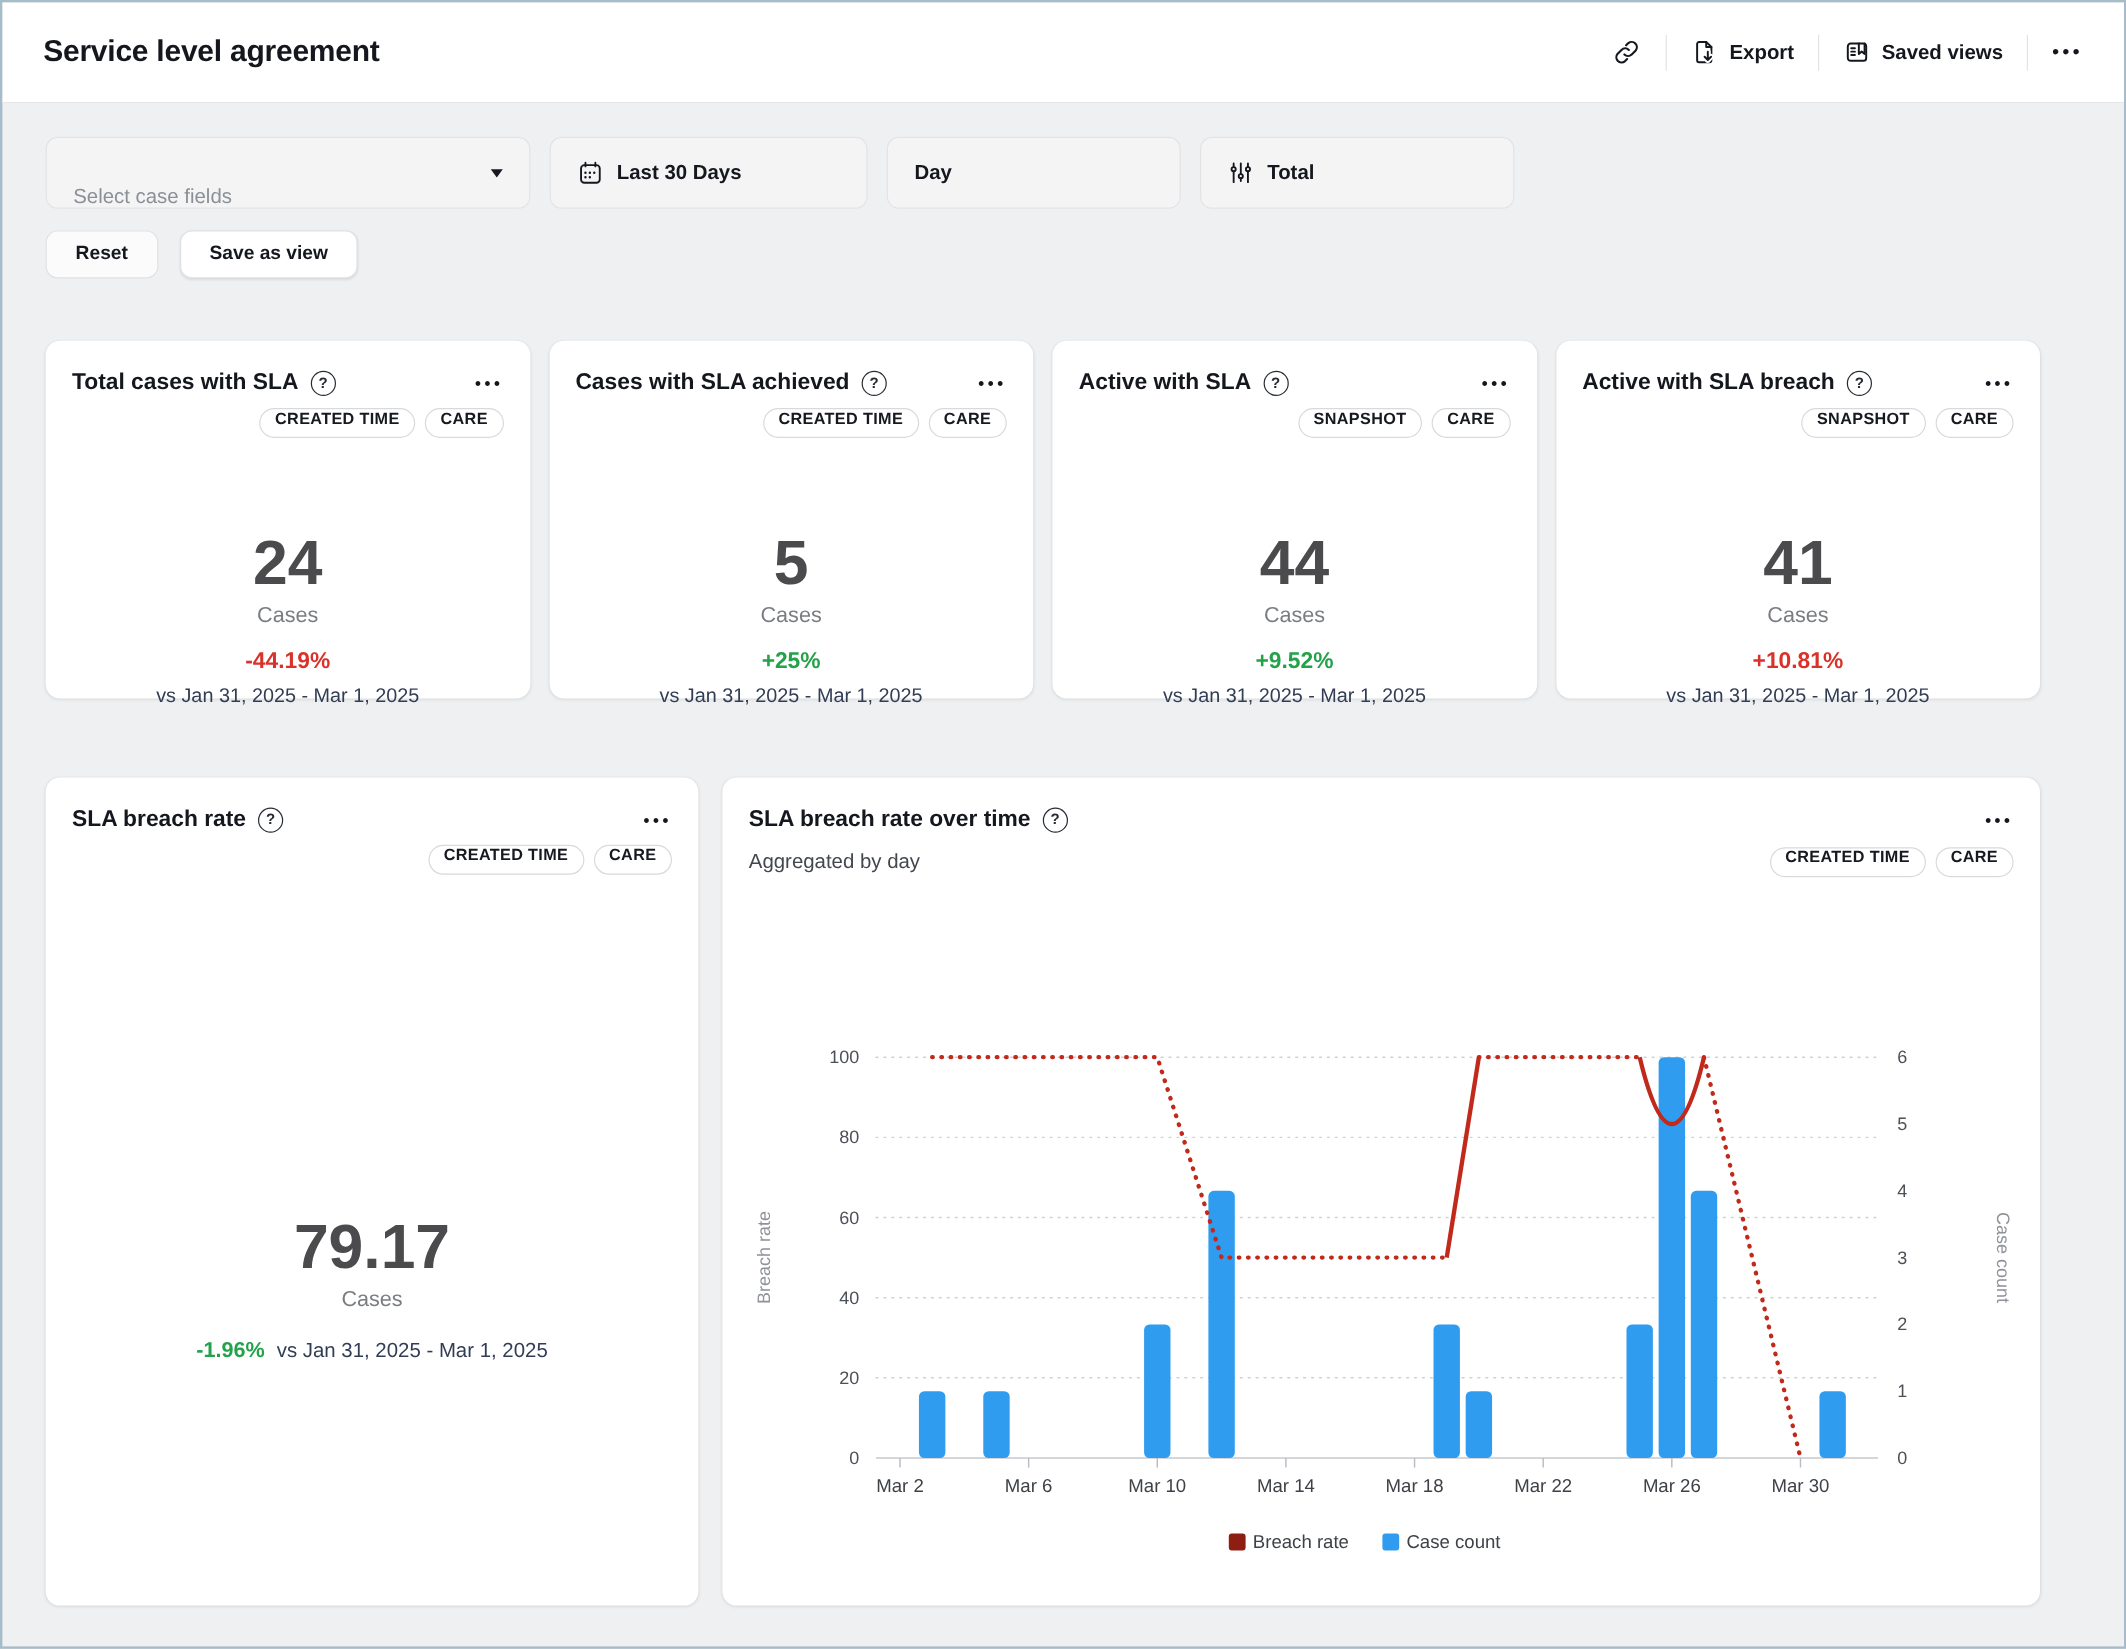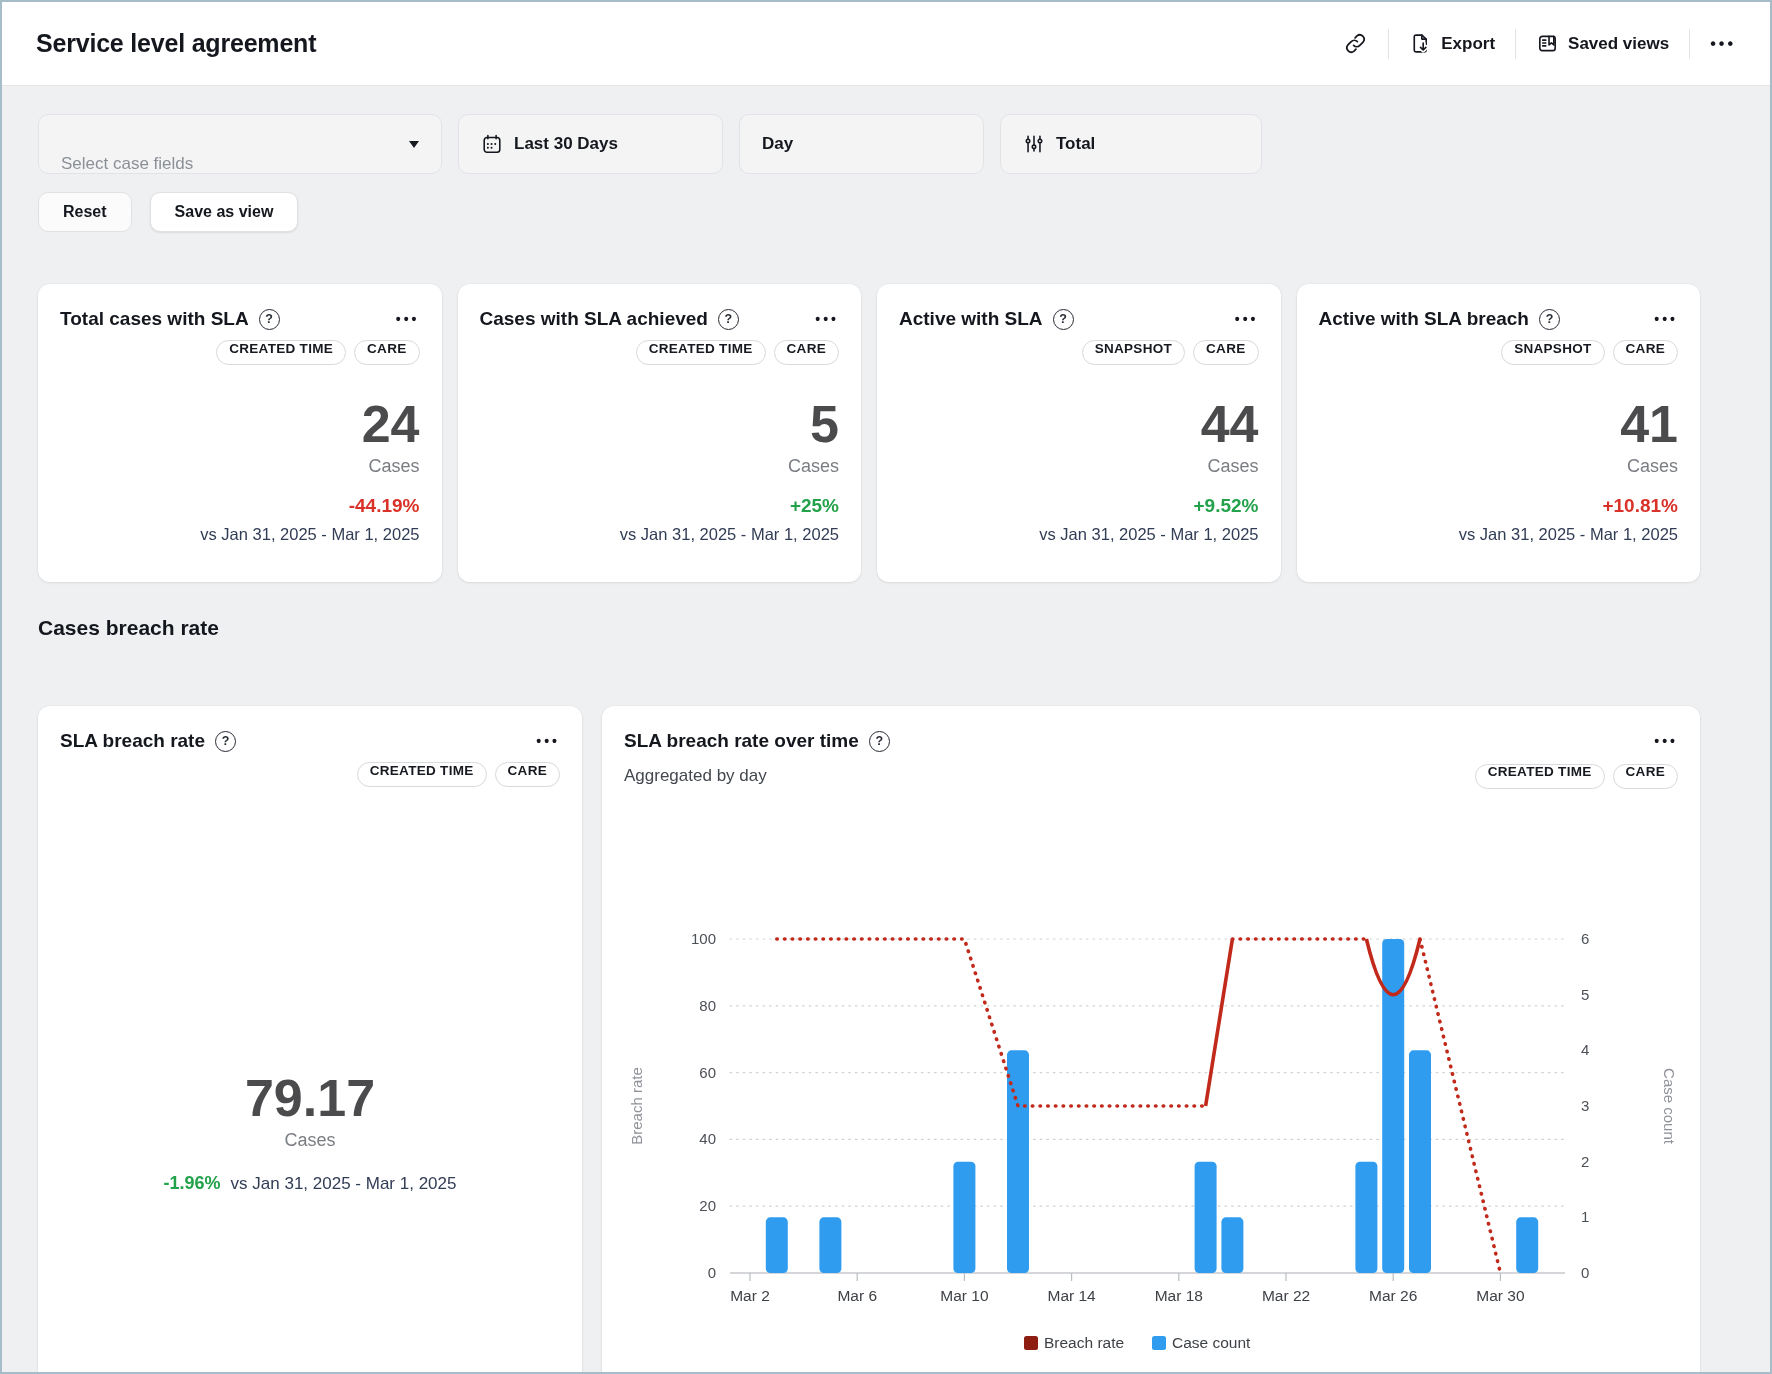--- a/index.html
+++ b/index.html
@@ -53,21 +53,21 @@
     display:inline-flex; align-items:center; justify-content:center;
     font-size:12.5px; font-weight:700; color:#272b33; cursor:pointer; flex:none;
   }
   .card-title-row .dots { margin-left:auto; font-size:14px; }
   .badge-row { display:flex; justify-content:flex-end; gap:8px; margin-top:4px; height:28px; }
   .badge {
     border:1px solid #d8d9dc; border-radius:999px; padding:3px 12px 12px; height:25px;
     font-size:13.5px; font-weight:700; letter-spacing:.3px; color:#16191f; background:#fff;
     display:inline-flex; align-items:center;
   }
-  .big-center { text-align:right; margin-top:28px; }
+  .big-center { text-align:center; margin-top:74px; }
   .big-val { font-size:52px; font-weight:600; color:#4b4b4d; line-height:56px; }
   .big-unit { font-size:18px; color:#7a7d82; margin-top:4px; }
   .chg { font-size:19px; font-weight:700; margin-top:18px; }
   .vs { font-size:16.5px; color:#313c55; margin-top:8px; }
   .section-title { margin-top:34px; font-size:21px; font-weight:600; color:#14171d; }
   
   .bottom-row { display:flex; gap:20px; margin-top:66px; }
   .breach-card { width:544px; height:690px; }
   .chart-card { flex:1; height:690px; }
   .breach-center { text-align:center; margin-top:280px; }
@@ -228,21 +228,20 @@
       </div>
       <div class="big-center">
         <div class="big-val">41</div>
         <div class="big-unit">Cases</div>
         <div class="chg" style="color: rgb(217, 50, 41);">+10.81%</div>
         <div class="vs">vs Jan 31, 2025 - Mar 1, 2025</div>
       </div>
     </div>
   </div>
 
-  <div class="section-title">Cases breach rate</div>
 
   <div class="bottom-row">
 
     <div class="card breach-card">
       <div class="card-title-row">
         <span class="card-title">SLA breach rate</span>
         <span class="help">?</span>
         <span class="dots">•••</span>
       </div>
       <div class="badge-row">

